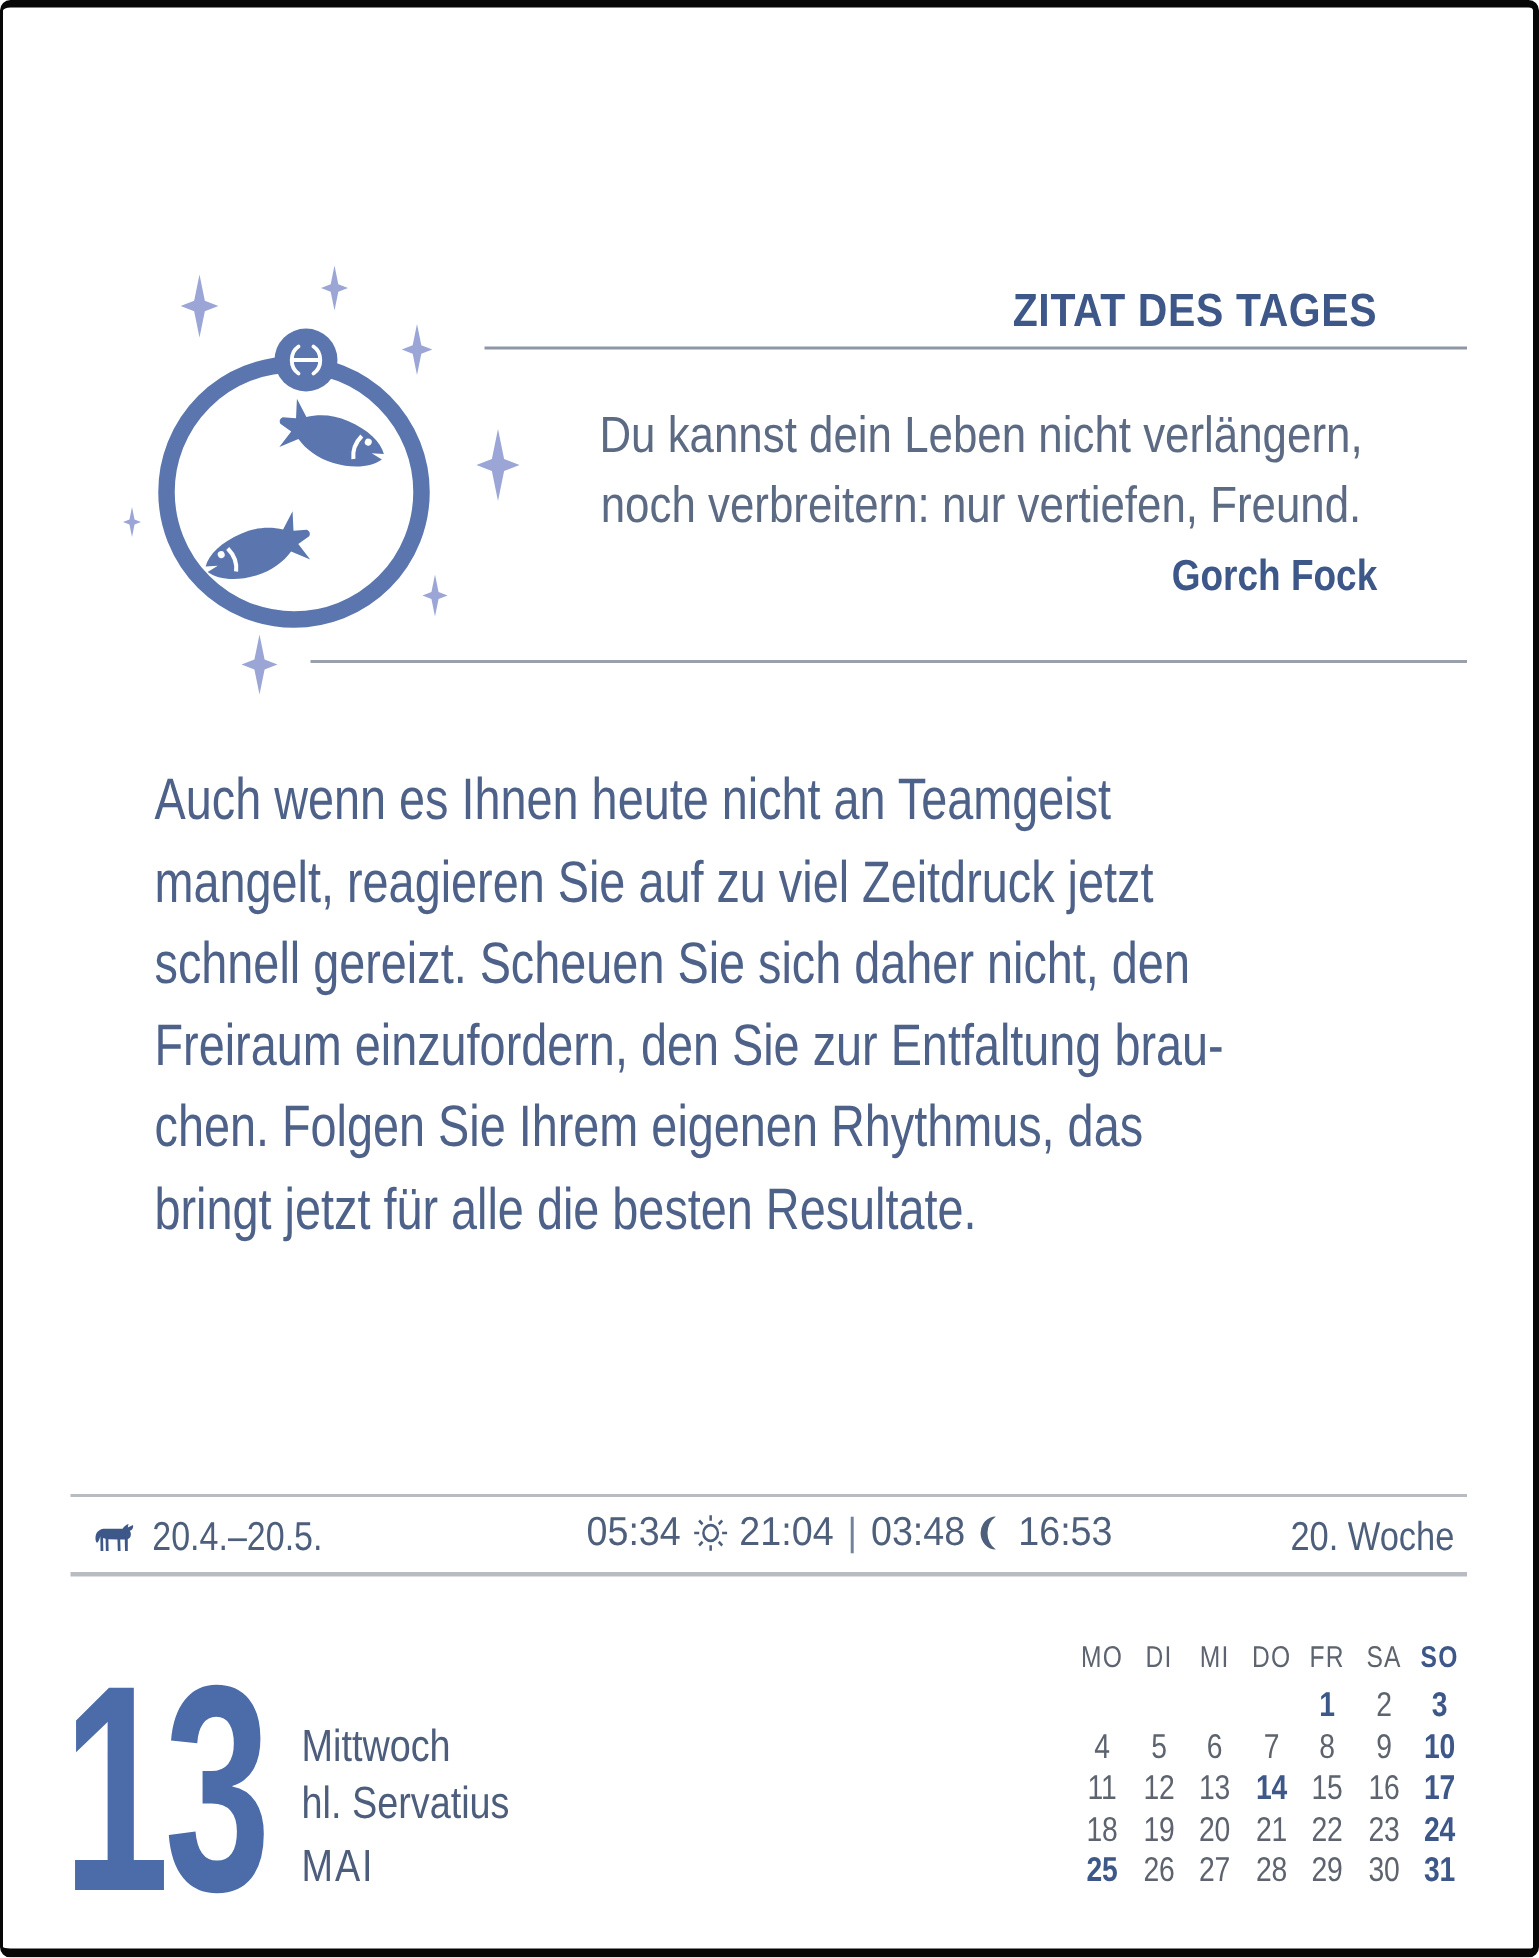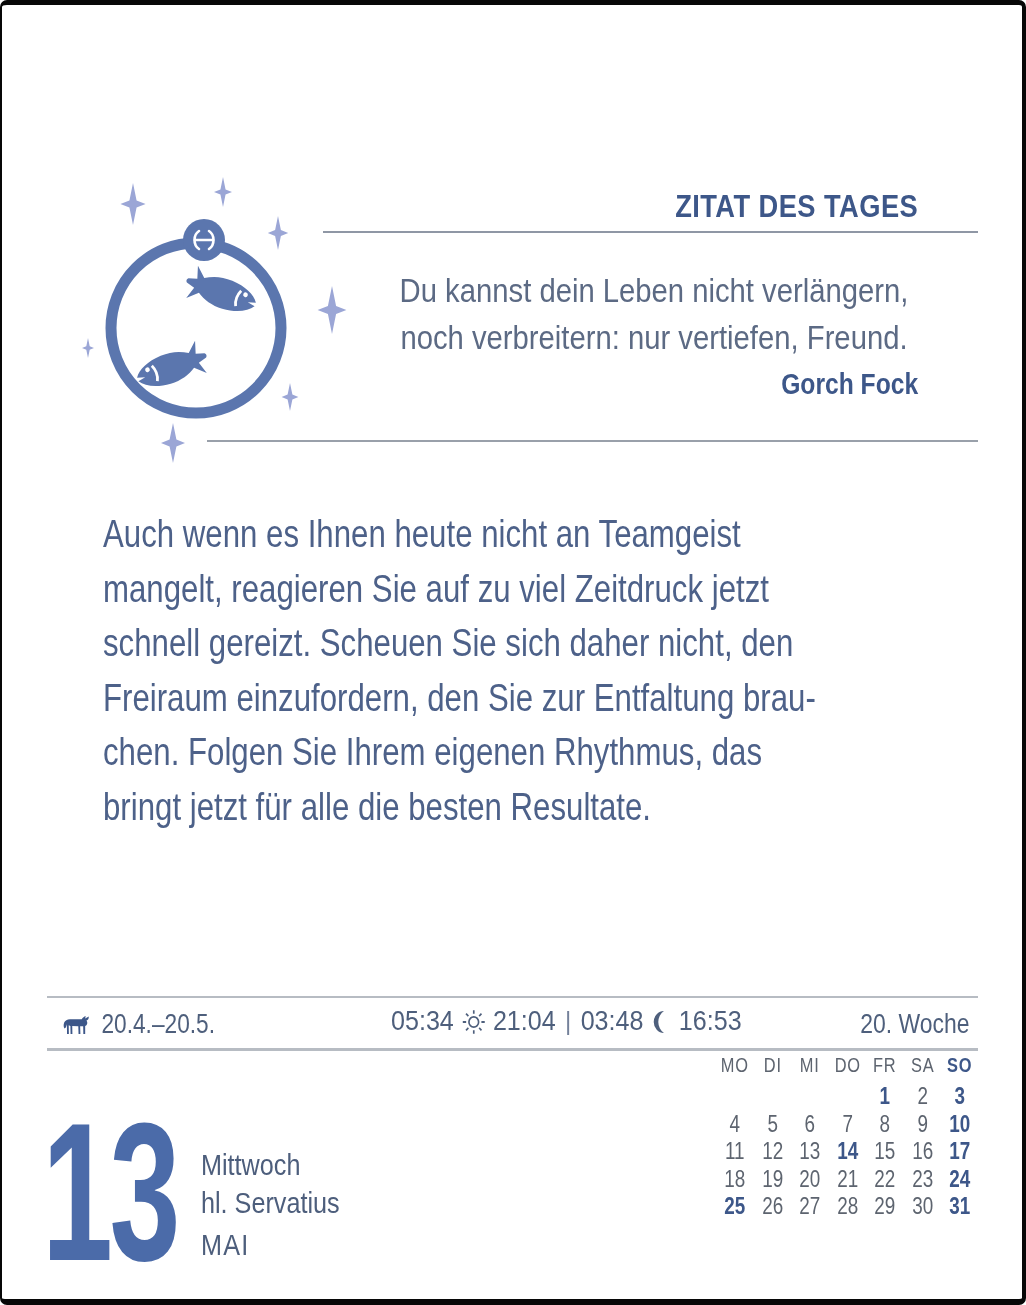--- a/index.html
+++ b/index.html
@@ -59,21 +59,21 @@
   .weekday {
     position:absolute; left:201px; top:1146px; font-size:30px; line-height:38px;
     color:#4d5e7c; transform:scaleX(.84); transform-origin:0 0; white-space:nowrap;
   }
   .month {
     position:absolute; left:201px; top:1228px; font-size:30px; letter-spacing:1.5px;
     color:#4d5e7c; transform:scaleX(.84); transform-origin:0 0; white-space:nowrap;
   }
   
   .mini-cal {
-    position:absolute; left:716px; top:1047px;
+    position:absolute; left:716px; top:1087px;
     display:grid; grid-template-columns:repeat(7,37.5px);
     grid-template-rows:36px repeat(5,27.5px);
     font-size:23px; color:#5d646f;
   }
   .mini-cal > div { display:flex; align-items:center; justify-content:center; transform:scaleX(.82); }
   .mini-cal .cal-h { font-size:20px; letter-spacing:1px; }
   .mini-cal .b { color:#3d5789; font-weight:700; }
   
   .emblem { position:absolute; left:40px; top:160px; }
 </style>

